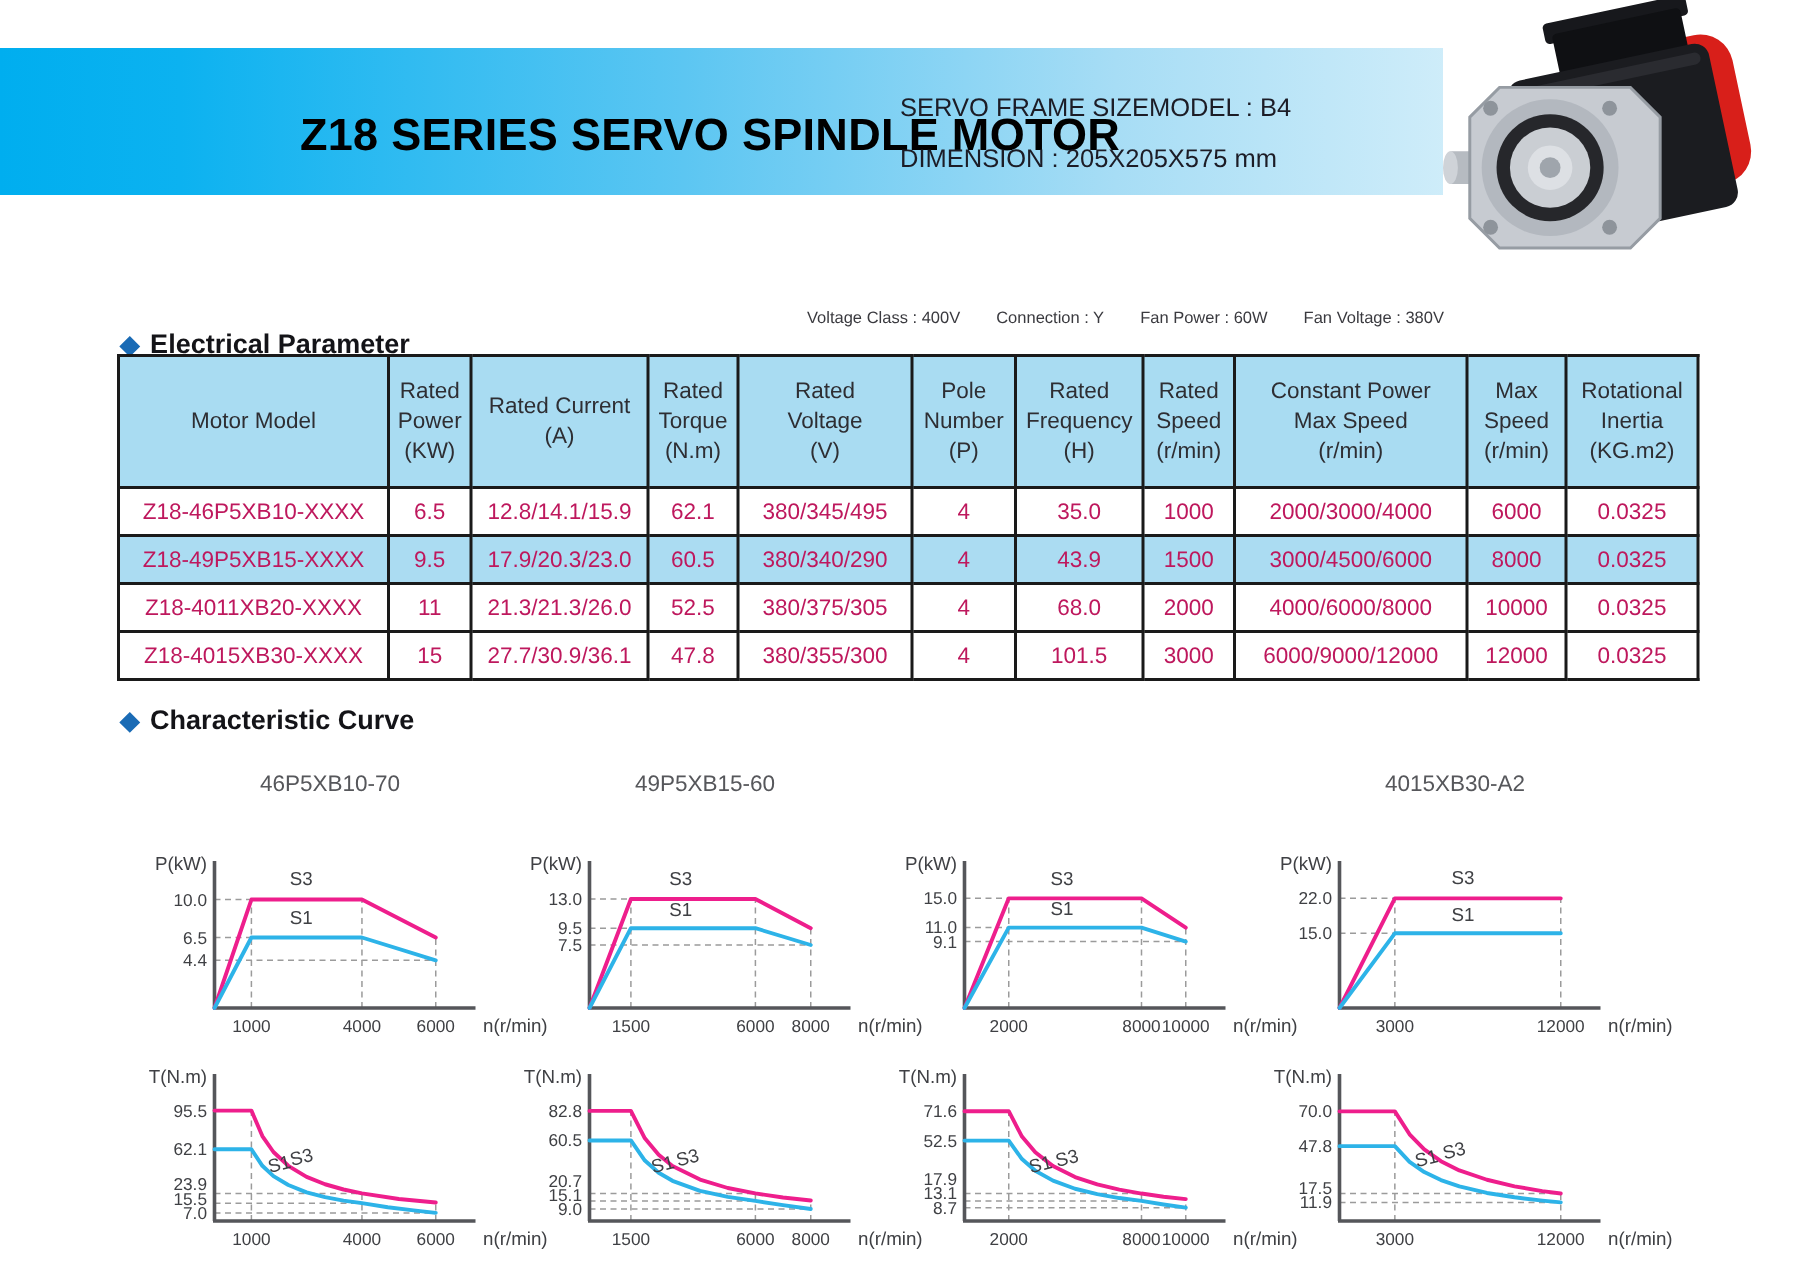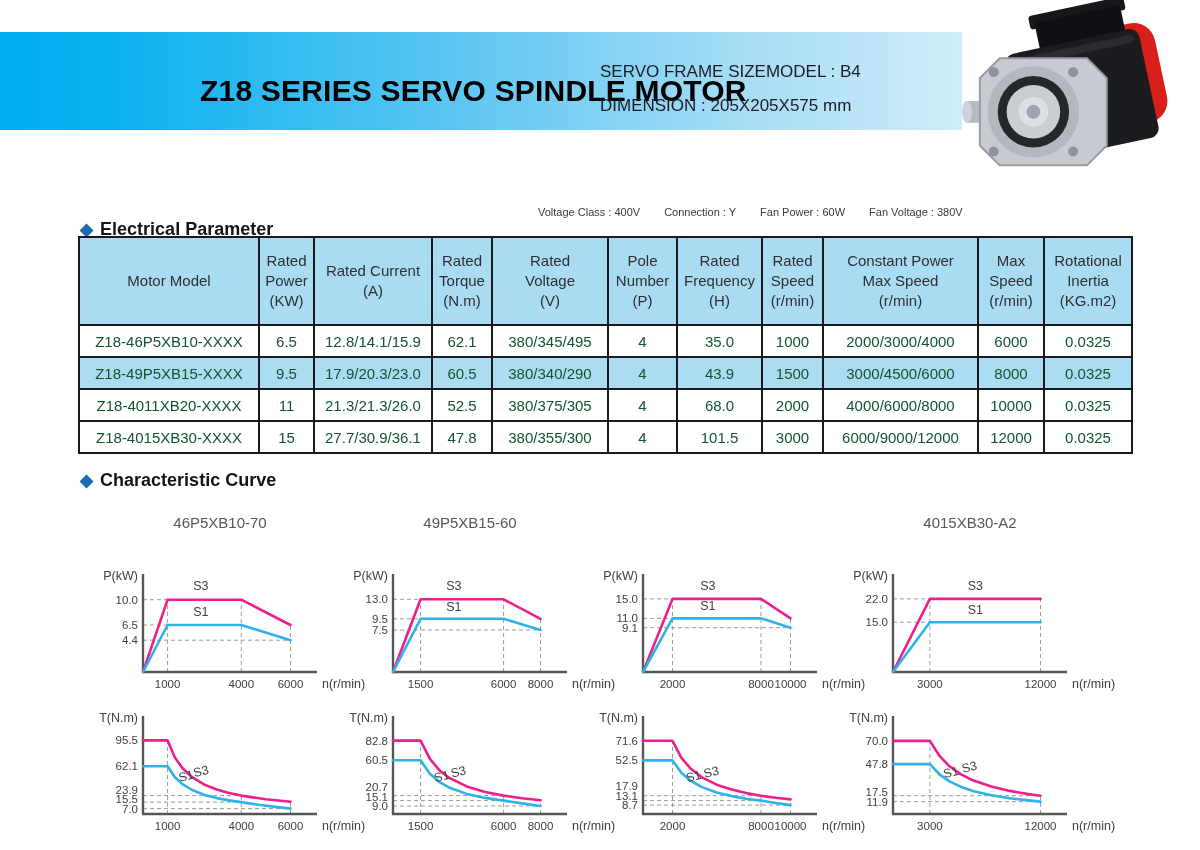--- a/index.html
+++ b/index.html
@@ -16,21 +16,21 @@
   .sec .dia{color:#1a6bb5;font-size:17px;margin-right:7px;}
   .sec1{top:200px;margin-top:19px;}
   .sec2{top:470px;}
   .specs{position:absolute;left:538px;top:206px;display:flex;gap:24px;font-size:11px;color:#3a3a3f;}
   
   .spec-table{position:absolute;left:78px;top:236px;width:1053px;border-collapse:collapse;
               table-layout:fixed;font-size:15px;background:#fff;}
   .spec-table th,.spec-table td{border:2px solid var(--tbl-border,#1a1a1a);text-align:center;padding:0 2px;}
   .spec-table th{background:var(--tbl-hdr,#a9dcf2);font-weight:normal;height:86px;
                  white-space:pre-line;line-height:1.35;color:#2e2e33;}
-  .spec-table td{height:30px;color:#14532d;}
+  .spec-table td{height:30px;color:#be185d;}
   .spec-table tr.hl td{background:var(--tbl-hl,#abdcf2);}
   
   .ct{position:absolute;top:514px;width:250px;text-align:center;font-size:15px;color:#56575b;}
   .chart{position:absolute;width:290px;height:134px;}
   .chart svg{overflow:visible;}
   .gd{stroke:#9b9b9b;stroke-width:1;stroke-dasharray:4 3;fill:none;}
   .ax{stroke:#55565a;stroke-width:2.4;}
   .tick{font-size:11.5px;fill:#3f4044;}
   .albl{font-size:12.5px;fill:#3f4044;}
   .slbl{font-size:12.5px;fill:#3f4044;}

